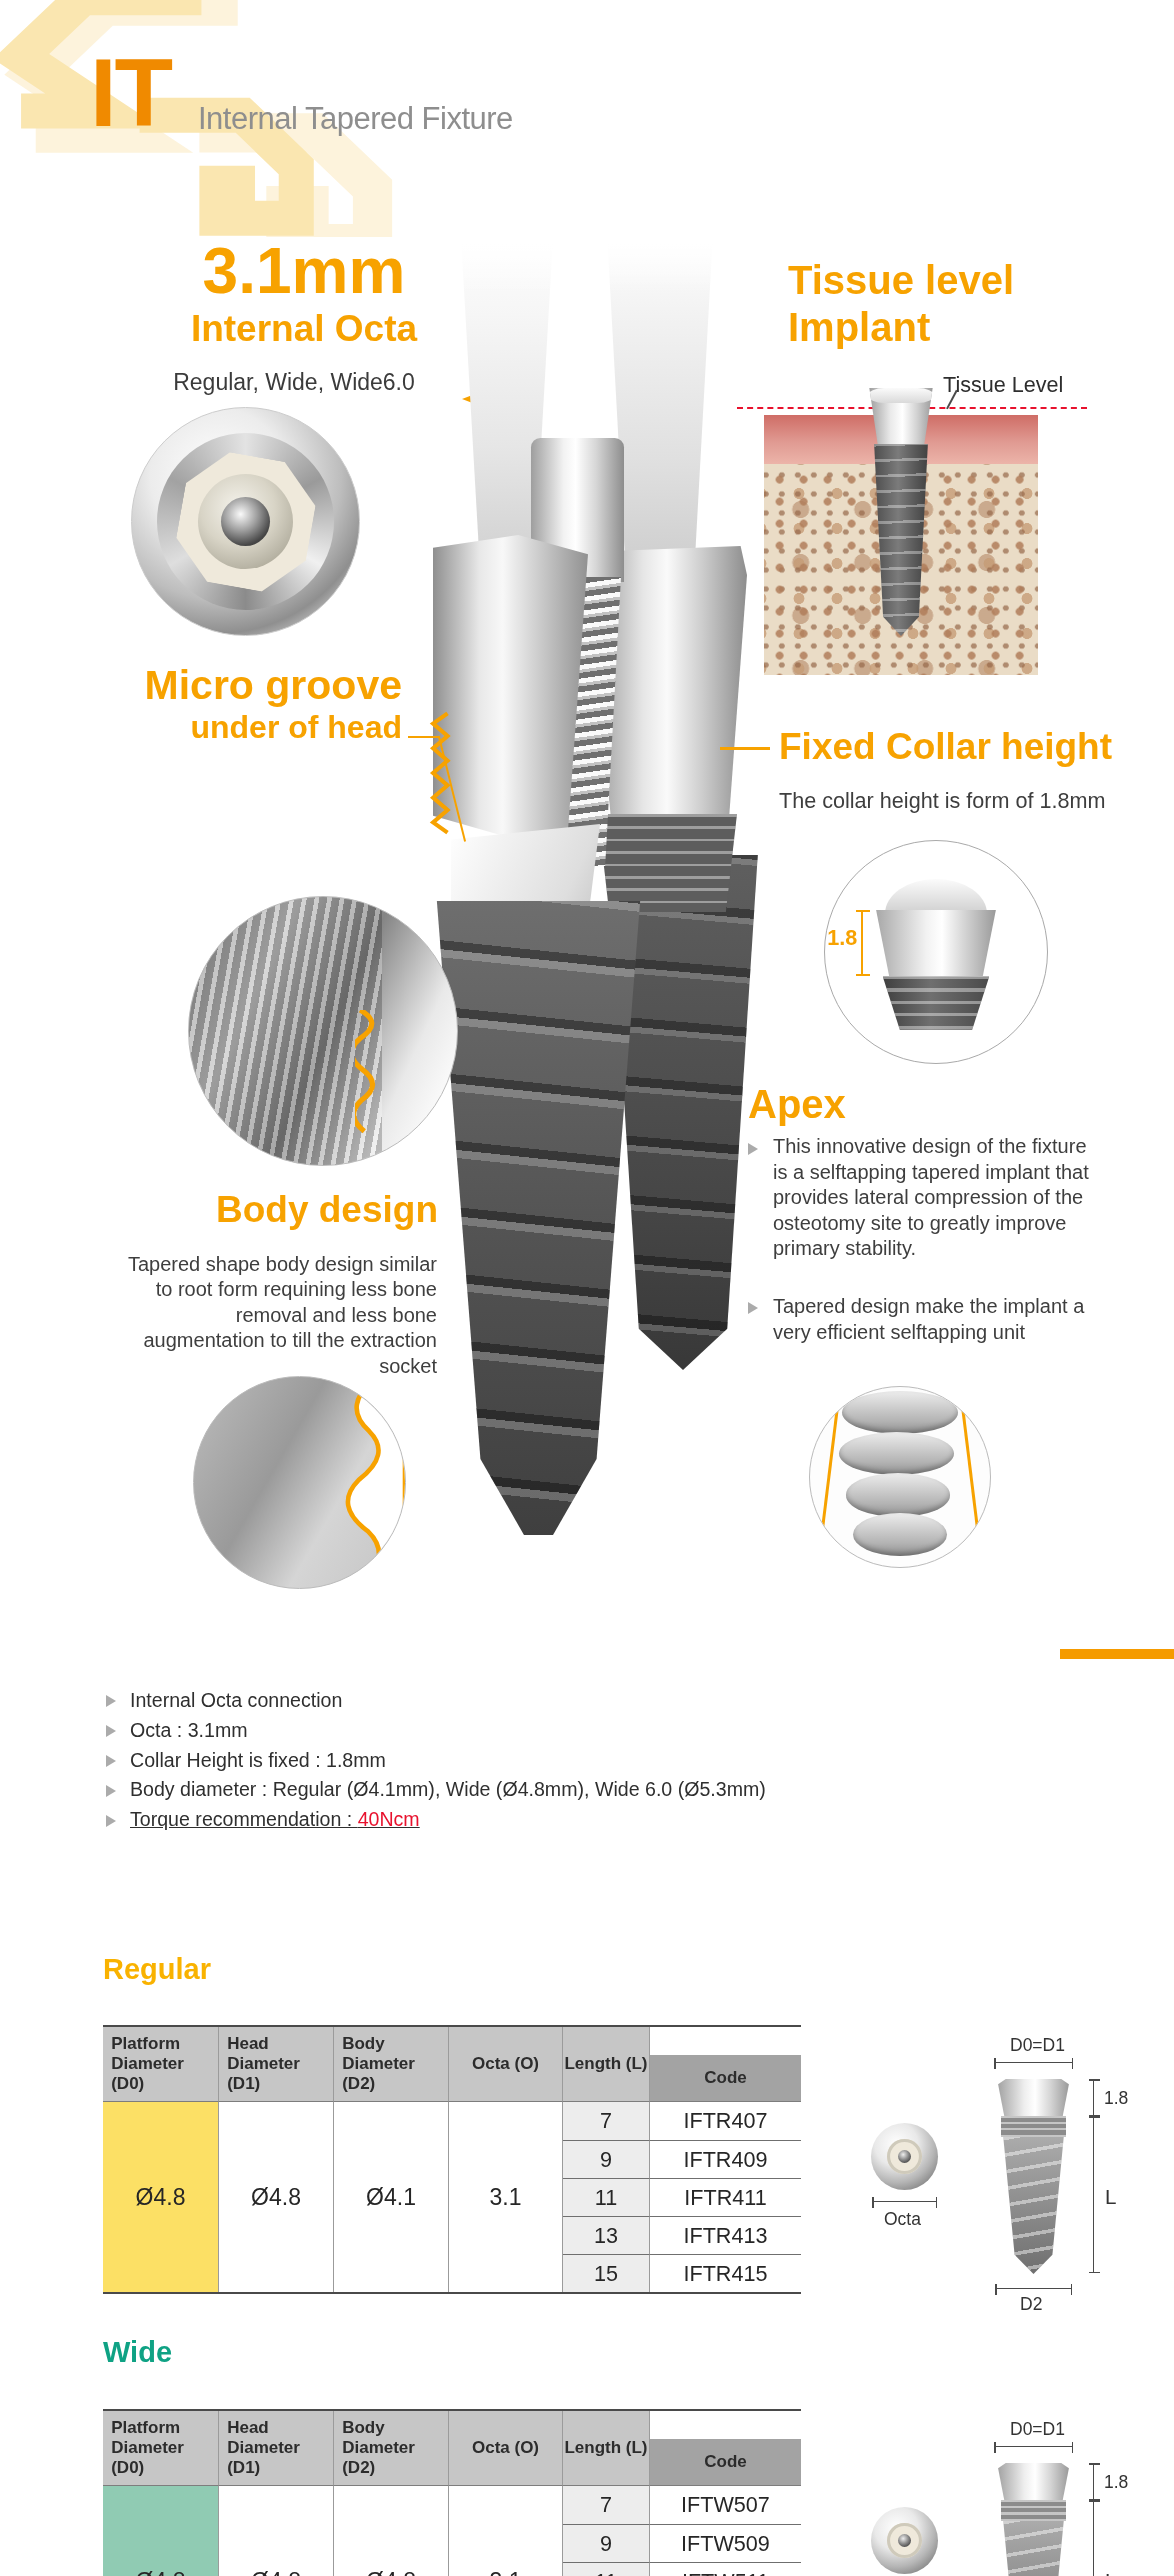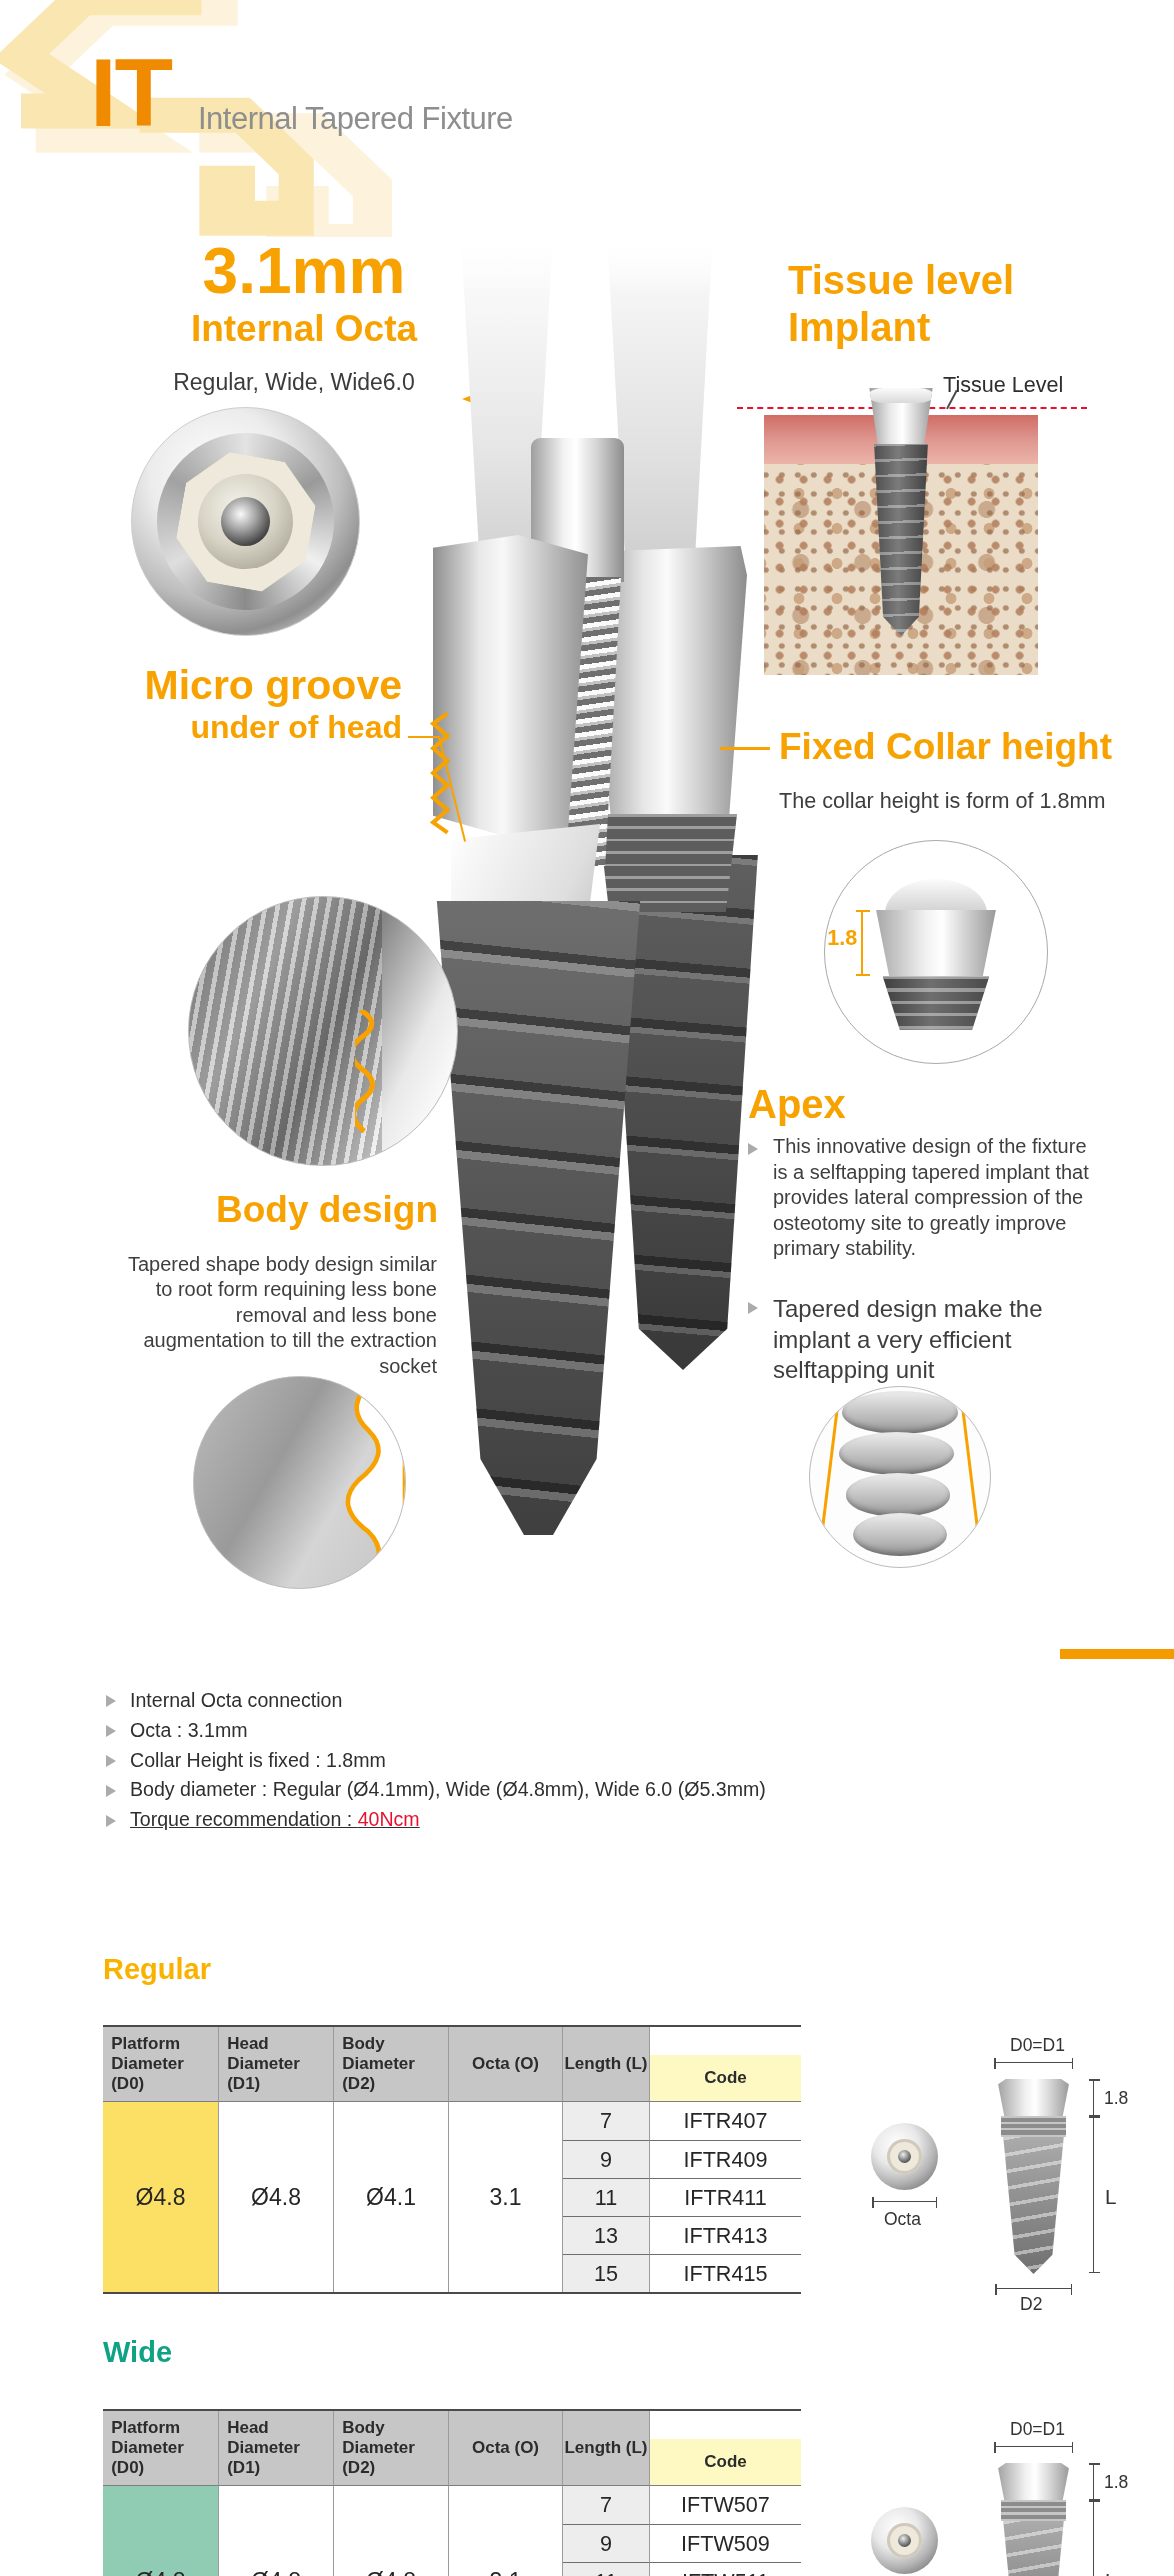--- a/index.html
+++ b/index.html
@@ -149,21 +149,21 @@
   .t0c{color:#F9B200;} .t1c{color:#0FA284;}
   .spec-table{position:absolute;left:103px;width:698px;display:grid;
       grid-template-columns:116px 115px 115px 114px 87px 151px;
       border-top:2.6px solid #4A4A4A;border-bottom:2.6px solid #4A4A4A;background:#ffffff;}
   .rows5{grid-template-rows:75px repeat(5,38px);}
   .cell{border-right:1px solid #9b9b9b;display:flex;align-items:center;justify-content:center;
         font-size:21.6px;color:#262626;}
   .cell.last{border-right:none;}
   .th{background:#C6C6C6;border-bottom:1px solid #7d7d7d;font-size:17px;font-weight:700;color:#2c2c2c;line-height:1.18;}
   .th.left{flex-direction:column;align-items:flex-start;justify-content:center;padding-left:8.2px;}
-  .th.code{background:#fef9c3;margin-top:28px;}
+  .th.code{background:#a3a3a3;margin-top:28px;}
   .mc{font-weight:500;font-size:23px;}
   .t0 .platform{background:#FCE065;} .t1 .platform{background:#90CBB3;}
   .lencell{background:#EDEDED;font-size:21.6px;}
   .rsep{border-top:1px solid #6f6f6f;}
 
   
   .dimh{position:absolute;height:0;border-top:1.5px solid #4a4a4a;}
   .dimh::before,.dimh::after{content:"";position:absolute;top:-4.6px;width:1.5px;height:10.3px;background:#4a4a4a;}
   .dimh::before{left:0;} .dimh::after{right:0;}
   .dimv{position:absolute;width:0;border-left:1.5px solid #4a4a4a;}
@@ -276,21 +276,21 @@
     <div class="c-trap"></div>
     <div class="c-threads"></div>
     <div class="dimv-o" style="left:16%;top:31%;height:30%;"></div>
     <div style="position:absolute;left:1%;top:38%;font-size:21.6px;color:#F7A200;font-weight:700;">1.8</div>
   </div>
 
   <div class="abs sec-h" style="left:748px;top:1082px;font-size:40px;">Apex</div>
   <div class="abs tri" style="left:748px;top:1143px;"></div>
   <div class="abs para" style="left:773px;top:1134px;width:330px;font-size:20px;line-height:1.28;">This innovative design of the fixture is a selftapping tapered implant that provides lateral compression of the osteotomy site to greatly improve primary stability.</div>
   <div class="abs tri" style="left:748px;top:1302px;"></div>
-  <div class="abs para" style="left:773px;top:1294px;width:330px;font-size:24px;line-height:1.28;">Tapered design make the implant a very efficient selftapping unit</div>
+  <div class="abs para" style="left:773px;top:1294px;width:330px;font-size:20px;line-height:1.28;">Tapered design make the implant a very efficient selftapping unit</div>
   <div class="abs photo apex-photo">
     <div class="coil" style="top:2%;"></div>
     <div class="coil" style="top:25%;left:16%;"></div>
     <div class="coil" style="top:48%;left:20%;width:58%;"></div>
     <div class="coil" style="top:70%;left:24%;width:52%;"></div>
     <div class="apex-line" style="left:10%;transform:rotate(7deg);"></div>
     <div class="apex-line" style="right:10%;transform:rotate(-7deg);"></div>
   </div>
 
   <div class="abs right-block sec-h" style="left:180px;top:1189px;width:258px;font-size:37px;">Body design</div>

